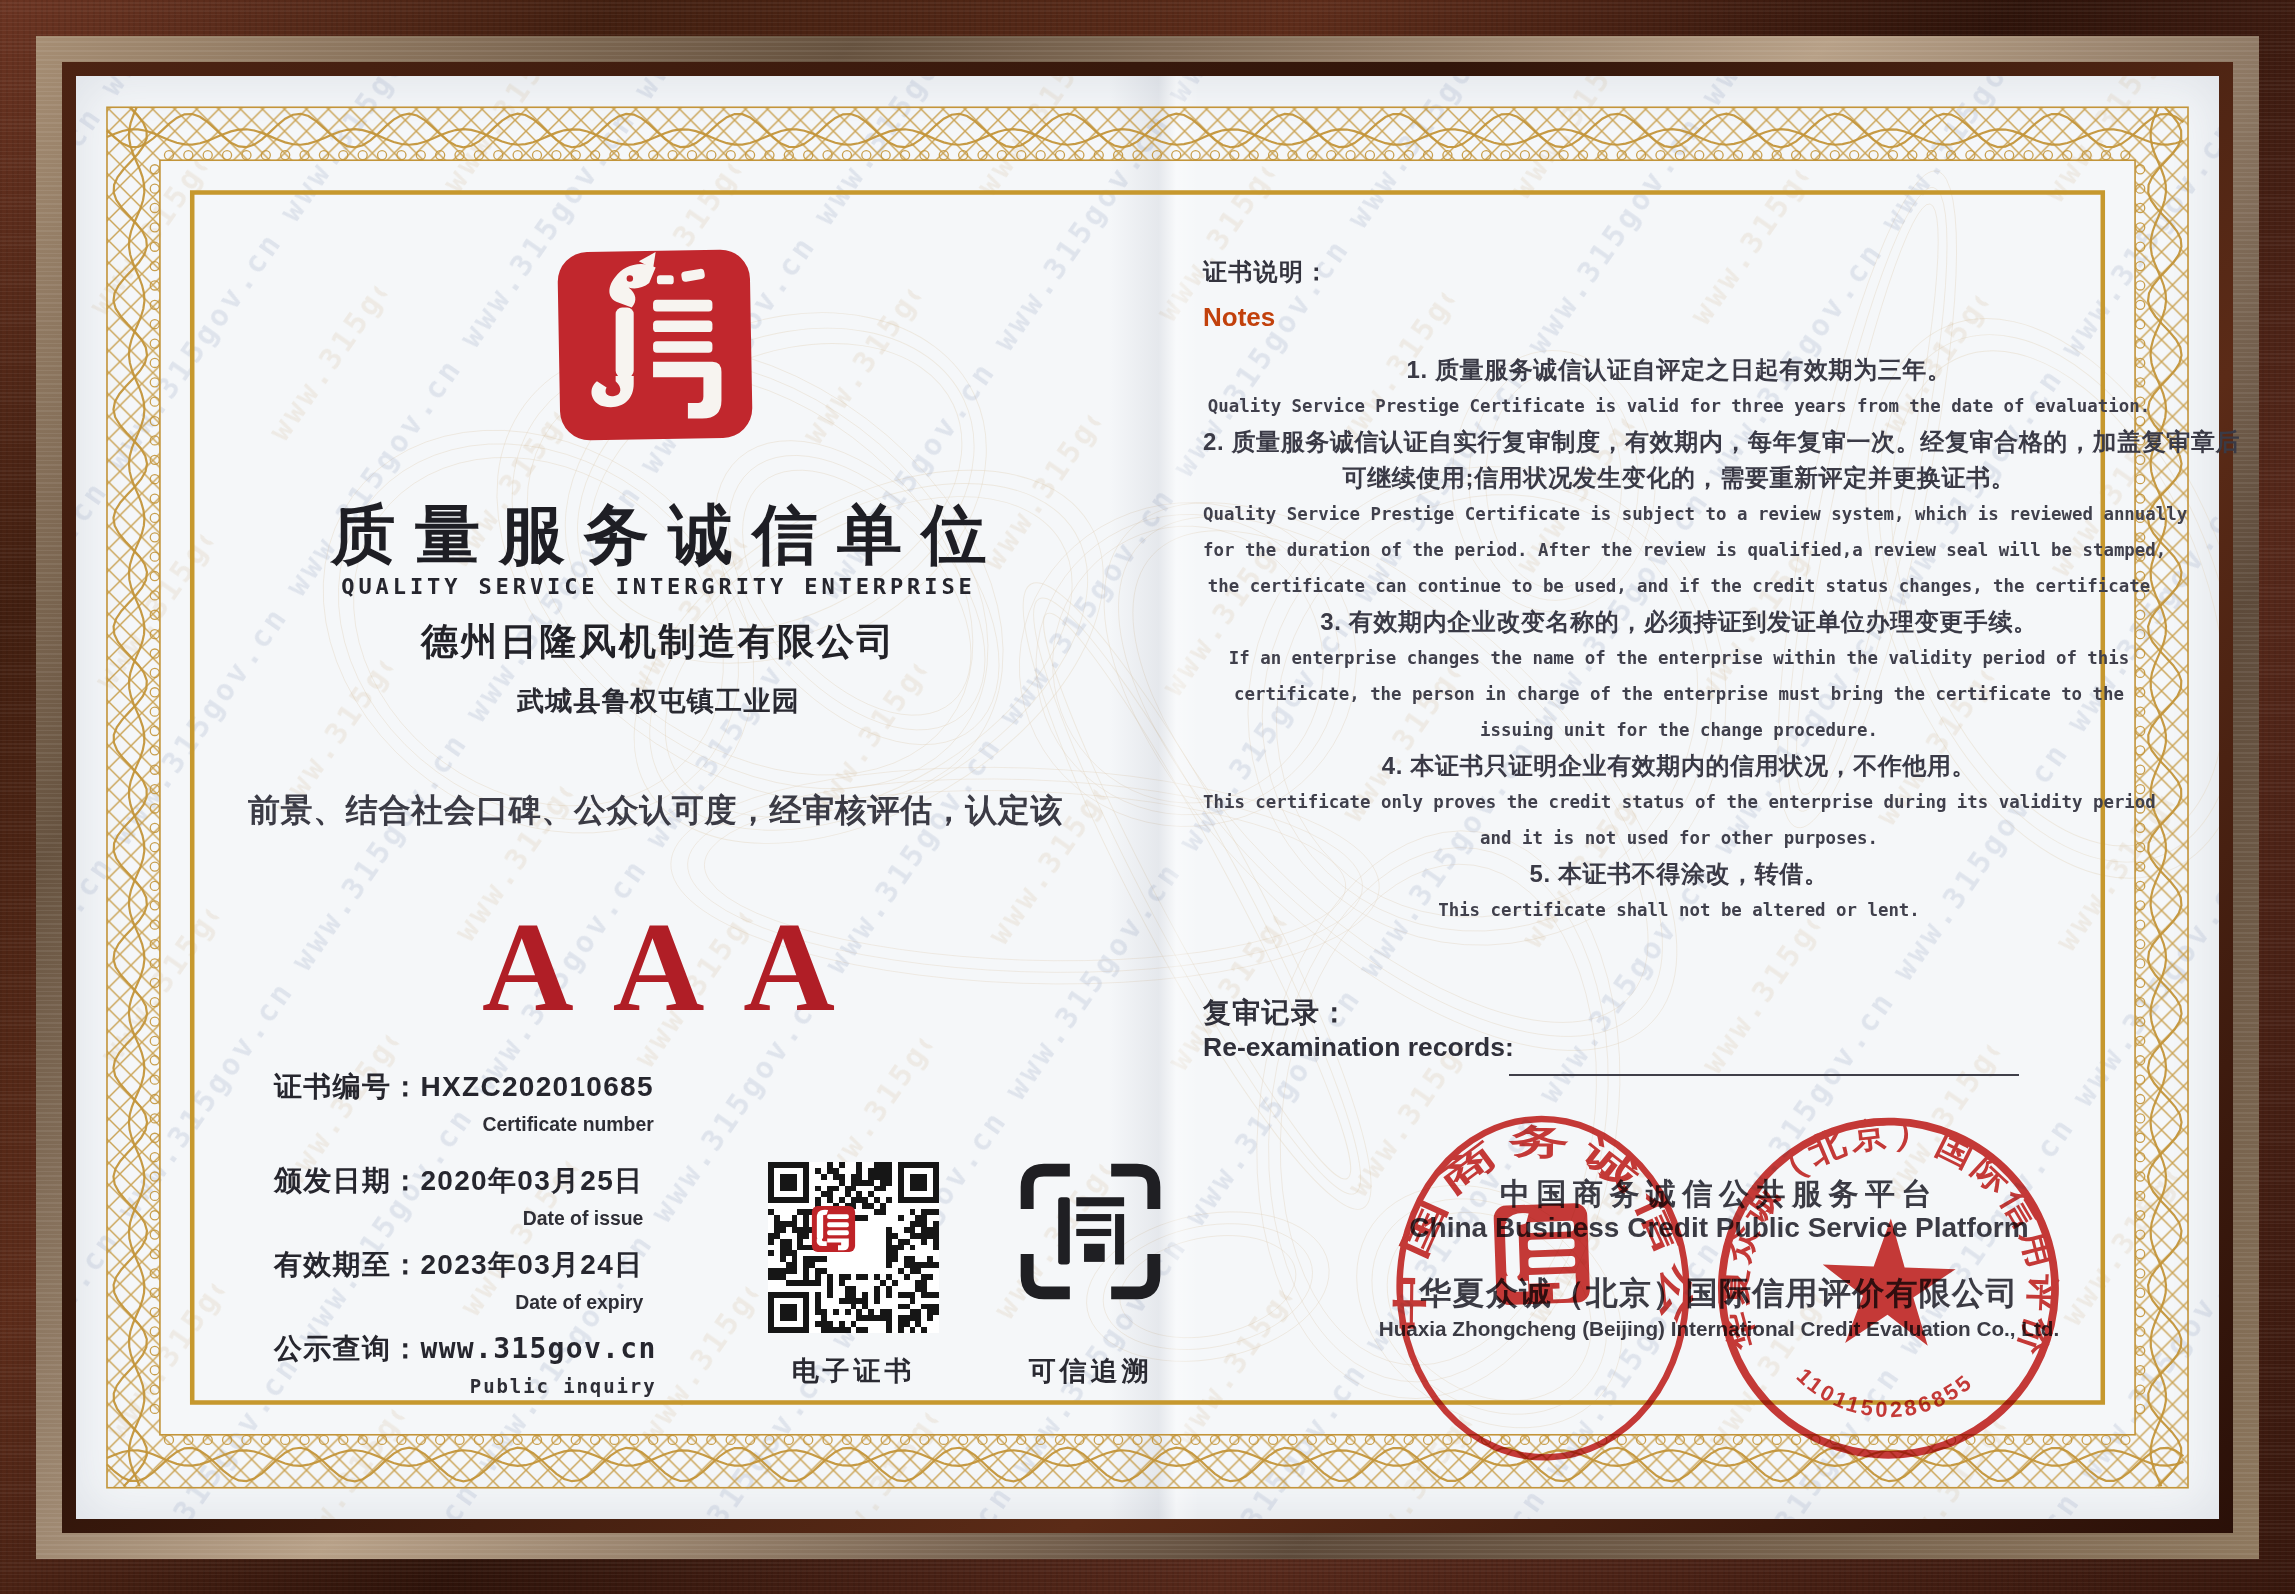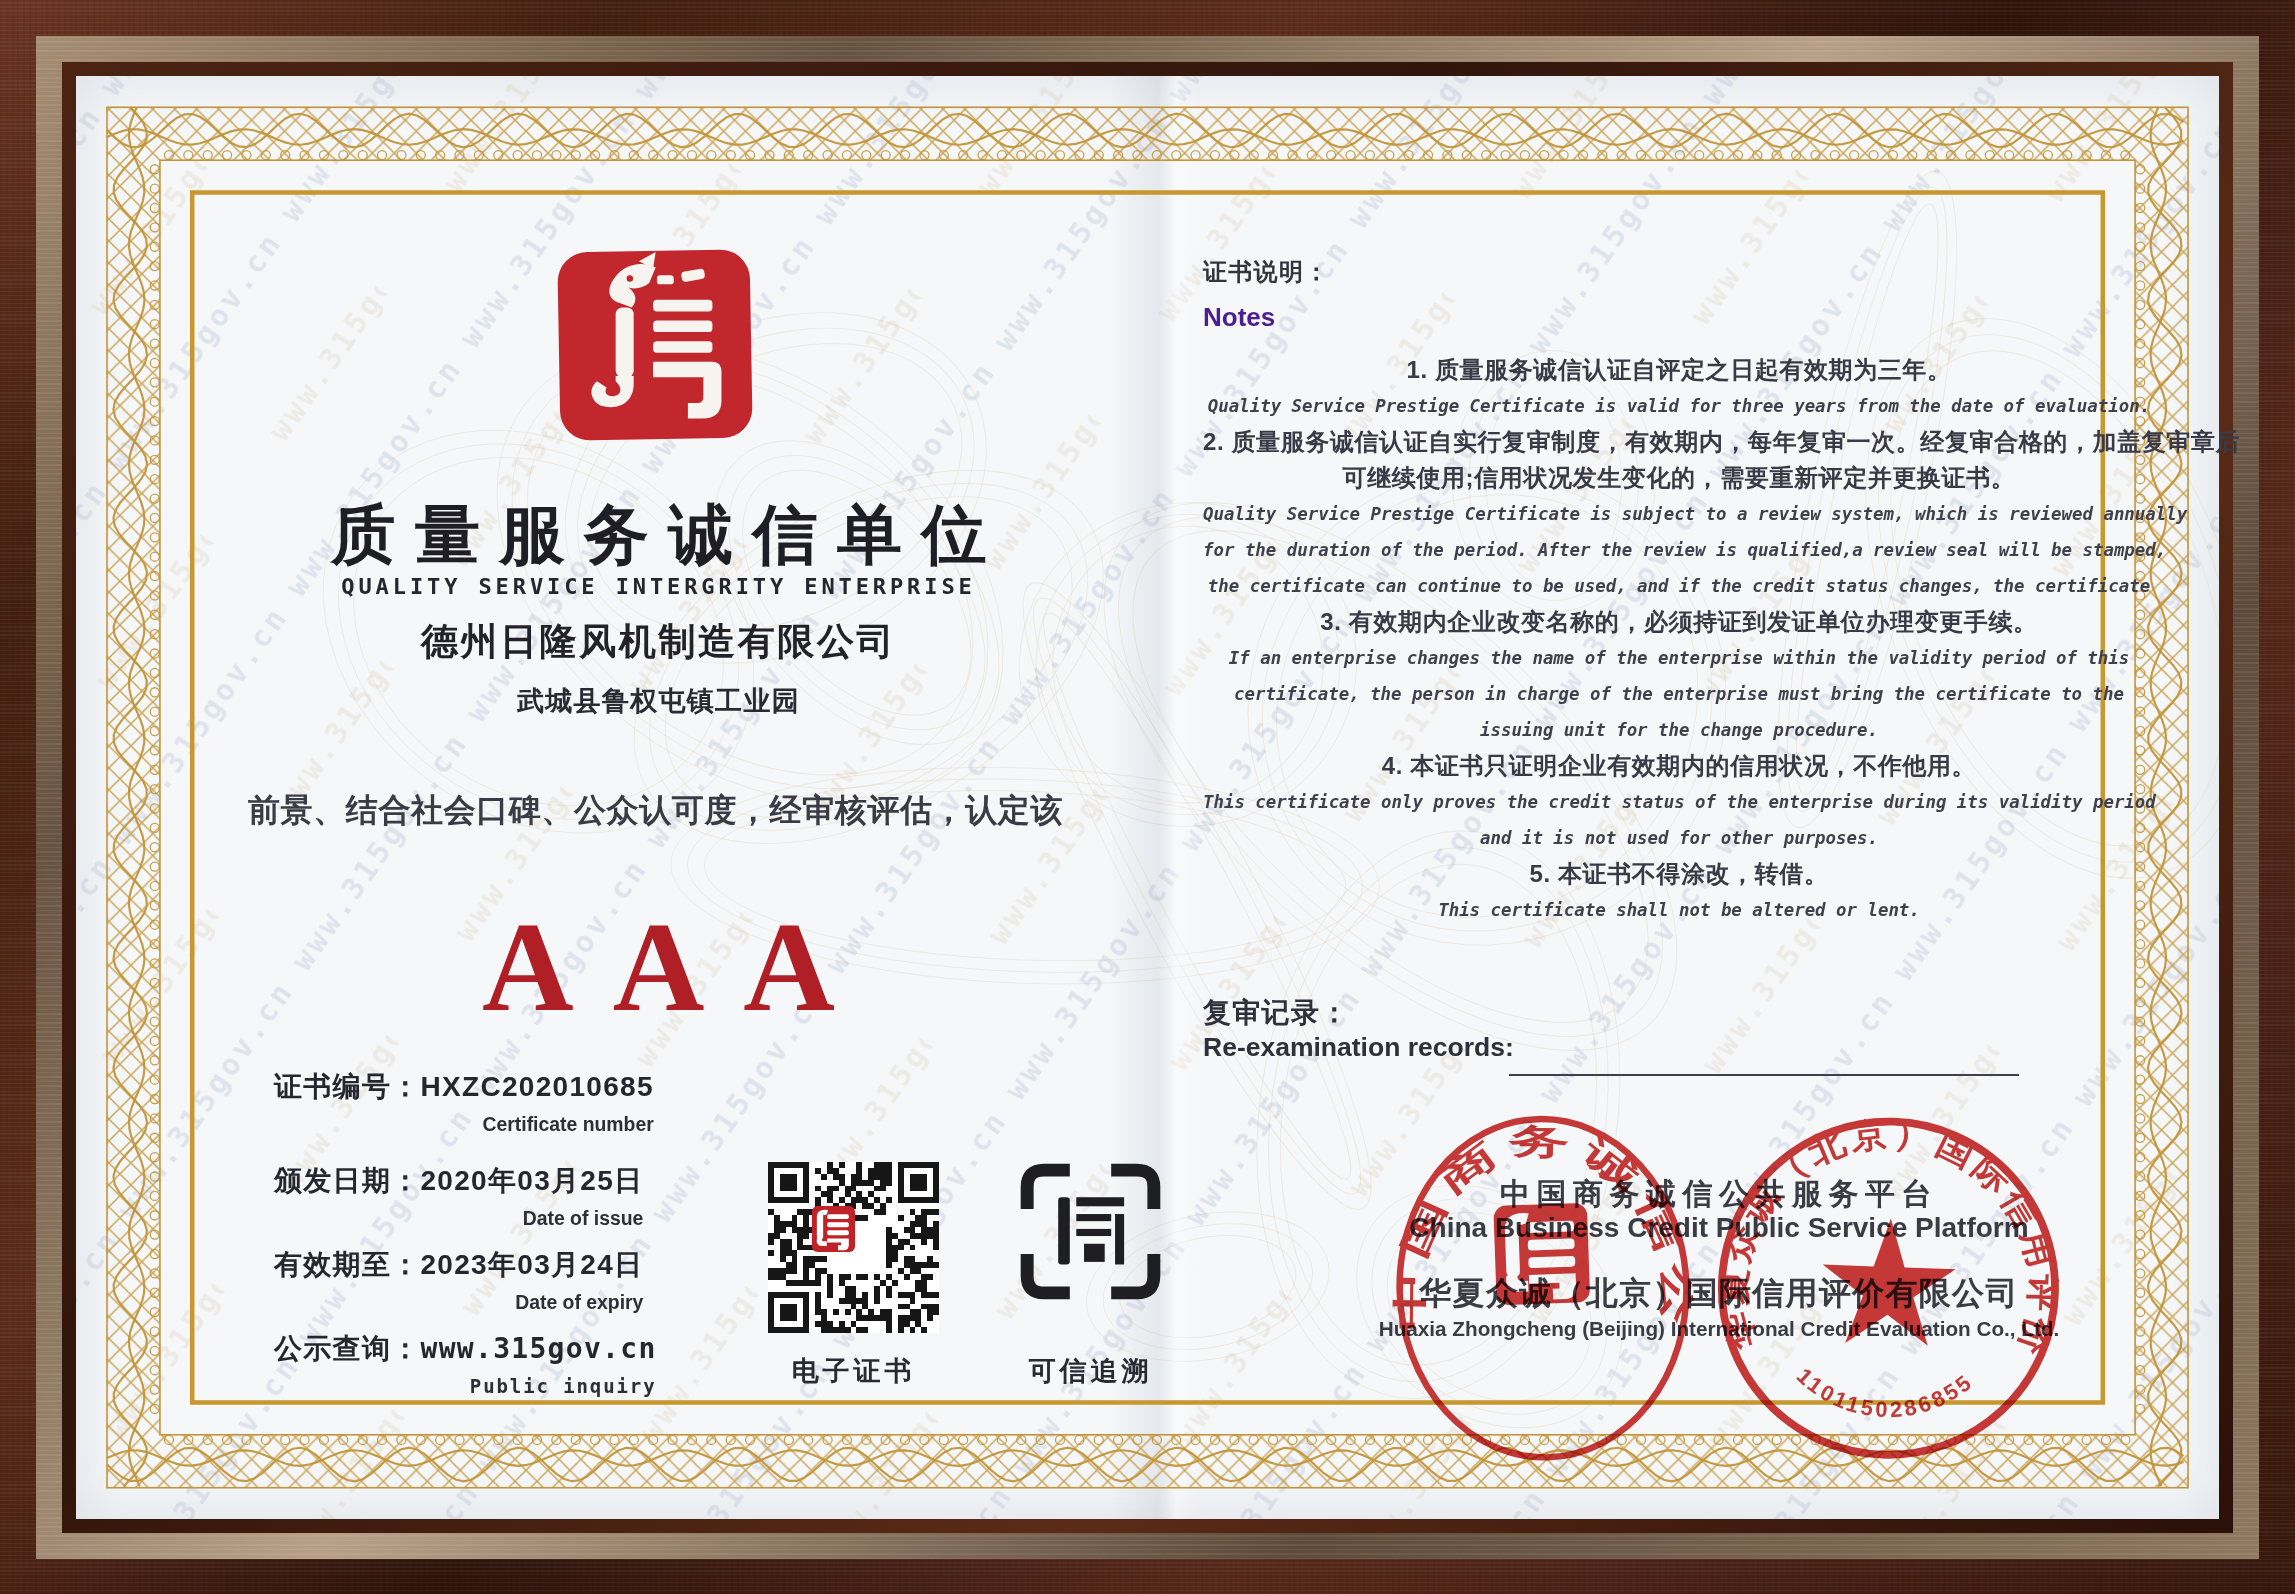--- a/index.html
+++ b/index.html
@@ -47,26 +47,26 @@
   .f-cn b{font-weight:600;}
   .f-en{margin-top:6.5px;font-size:19.4px;font-weight:700;color:#2e2e36;text-align:right;}
   .f-en.mono{font-size:19px;letter-spacing:1.9px;}
   .qr-wrap{left:692px;top:1086px;width:171px;height:171px;}
   .qr-seal{left:735px;top:1129px;width:45px;height:48px;}
   .icon-caption{font-size:27px;font-weight:600;letter-spacing:3.9px;color:#2a2a32;}
   .trace-wrap{left:933px;top:1076px;width:163px;height:159px;}
   
   .r{left:1127px;}
   .notes-h-cn{top:180px;font-size:24px;font-weight:700;color:#34343e;letter-spacing:1.3px;}
-  .notes-h-en{top:226px;font-size:26px;font-weight:700;color:#4c1d95;text-align:center;}
+  .notes-h-en{top:226px;font-size:26px;font-weight:700;color:#c2410c;text-align:center;}
   .notes{left:1127px;top:276px;width:952px;}
   .nl{height:36px;line-height:36px;white-space:nowrap;text-align:center;}
   .nl.ncn{font-size:24px;font-weight:600;letter-spacing:0.6px;color:#3a3a46;}
   .nl.nen{font-family:"DejaVu Sans Mono","Liberation Mono",monospace;
-    font-size:17.4px;font-weight:600;color:#40404c;font-style:italic;}
+    font-size:17.4px;font-weight:600;color:#40404c;}
   .review-cn{top:918px;font-size:28px;font-weight:700;color:#30303a;letter-spacing:1.3px;}
   .review-en{top:956px;font-size:26.5px;font-weight:700;color:#30303a;}
   .review-line{left:1433px;top:998px;width:510px;border-top:2.6px solid #3f3f49;}
   .org{left:1220px;width:846px;color:#3b3b44;white-space:nowrap;}
   .org-pcn{top:1098px;font-size:30px;font-weight:700;letter-spacing:6.5px;}
   .org-pen{top:1136px;font-size:28px;font-weight:700;}
   .org-icn{top:1196px;font-size:32px;font-weight:700;letter-spacing:1.3px;}
   .org-ien{top:1241px;font-size:20.7px;font-weight:700;}
   .stamps{mix-blend-mode:multiply;}
 </style>

